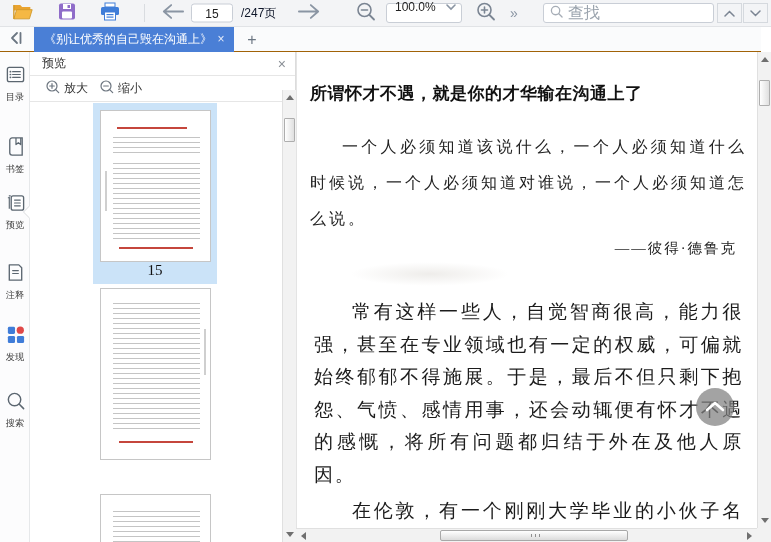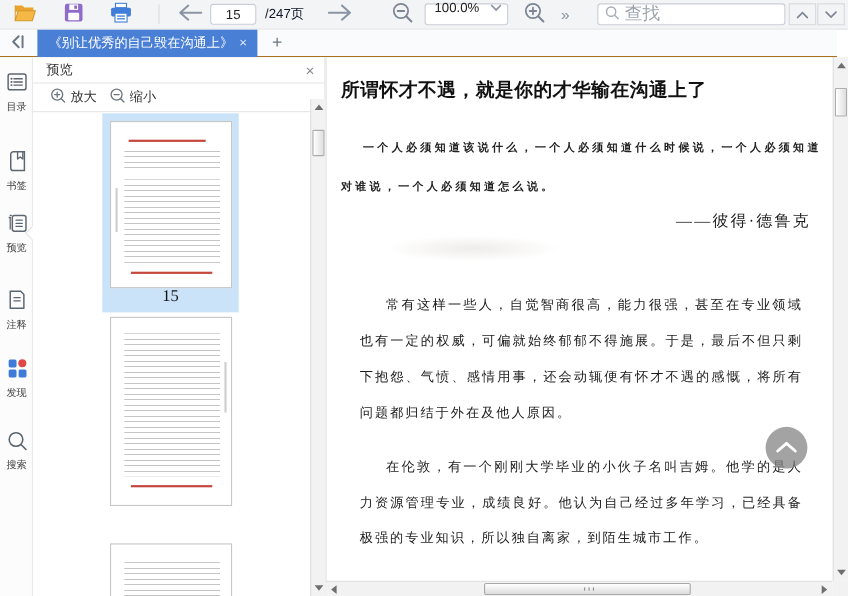--- a/index.html
+++ b/index.html
@@ -83,29 +83,29 @@
   .sb-thumb-v { position:absolute; left:1px; width:11px; background:linear-gradient(90deg,#ffffff,#dfdfdf);
                 border:1px solid #aeaeae; border-radius:1px; }
   .sb-thumb-h { position:absolute; top:1px; height:11px; background:linear-gradient(180deg,#ffffff,#dcdcdc);
                 border:1px solid #a8a8a8; border-radius:2px; }
   .grip { position:absolute; top:3px; bottom:3px; width:1px; background:#8f8f8f; }
 
   
   .main { position:absolute; left:296px; top:52px; width:461px; height:476px; background:#fff;
           border-left:1px solid #e4e4e4; overflow:hidden; padding:6px 10px 0 13px;
           font-family:"Liberation Serif", serif; color:#1c1c1c; }
-  .doc-title { font-size:17px; font-weight:bold; letter-spacing:.5px; color:#111; margin-top:12px; }
-  .doc-quote { margin-top:24px; font-size:10px; line-height:36px; letter-spacing:3px;
-               text-indent:2em; text-align:justify; color:#222;font-weight:bold; }
+  .doc-title { font-size:17px; font-weight:bold; letter-spacing:.5px; color:#111; margin-top:24px; }
+  .doc-quote { margin-top:24px; font-size:16px; line-height:36px; letter-spacing:3px;
+               text-indent:2em; text-align:justify; color:#222; }
   .doc-att30 { text-align:right; font-size:14.5px; letter-spacing:2px; padding-right:10px; margin-top:2px; }
   .watermark { height:34px; position:relative; }
   .watermark::after { content:""; position:absolute; left:40px; top:4px; width:160px; height:24px;
                       background:radial-gradient(ellipse at center, rgba(150,140,125,.16), transparent 70%); }
-  .doc-p { font-size:12px; line-height:32.5px; letter-spacing:1.8px; text-indent:2em;
-           text-align:justify; margin:17px; }
+  .doc-p { font-size:19px; line-height:32.5px; letter-spacing:1.8px; text-indent:2em;
+           text-align:justify; margin:4px; }
 
   .back-top { position:absolute; left:696px; top:388px; width:38px; height:38px; border-radius:50%;
               background:rgba(128,128,128,.72); display:flex; align-items:center; justify-content:center; }
   .corner { position:absolute; left:757px; top:528px; width:14px; height:14px; background:#f2f2f2; }
 </style>
 </head>
 <body>
 
 <div class="app">
 

